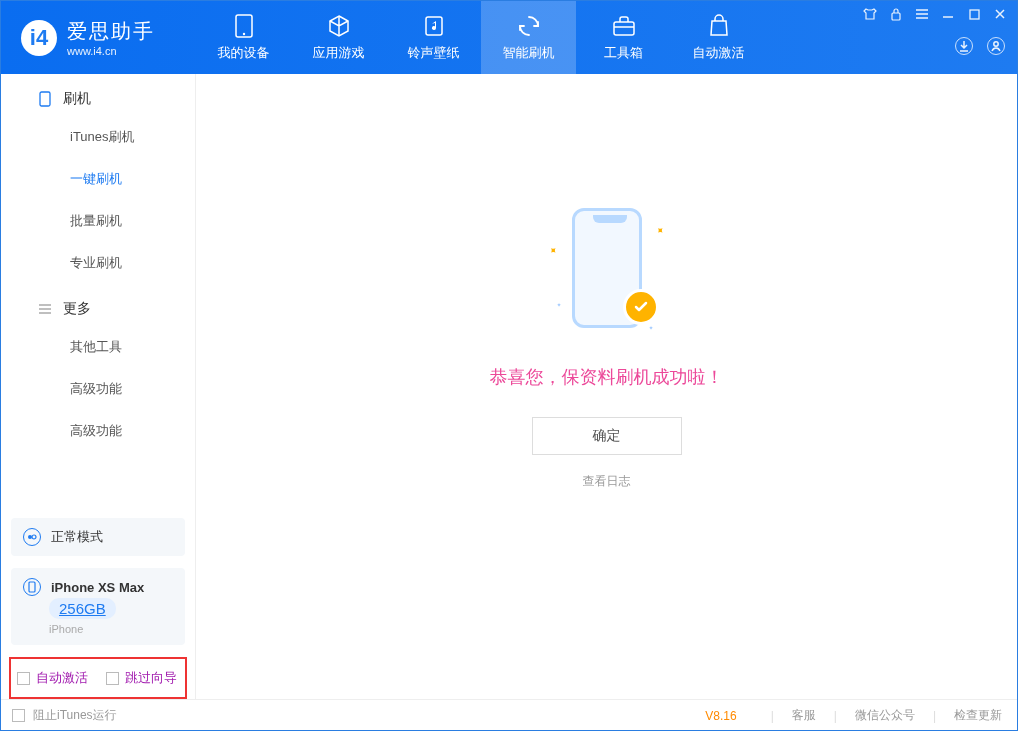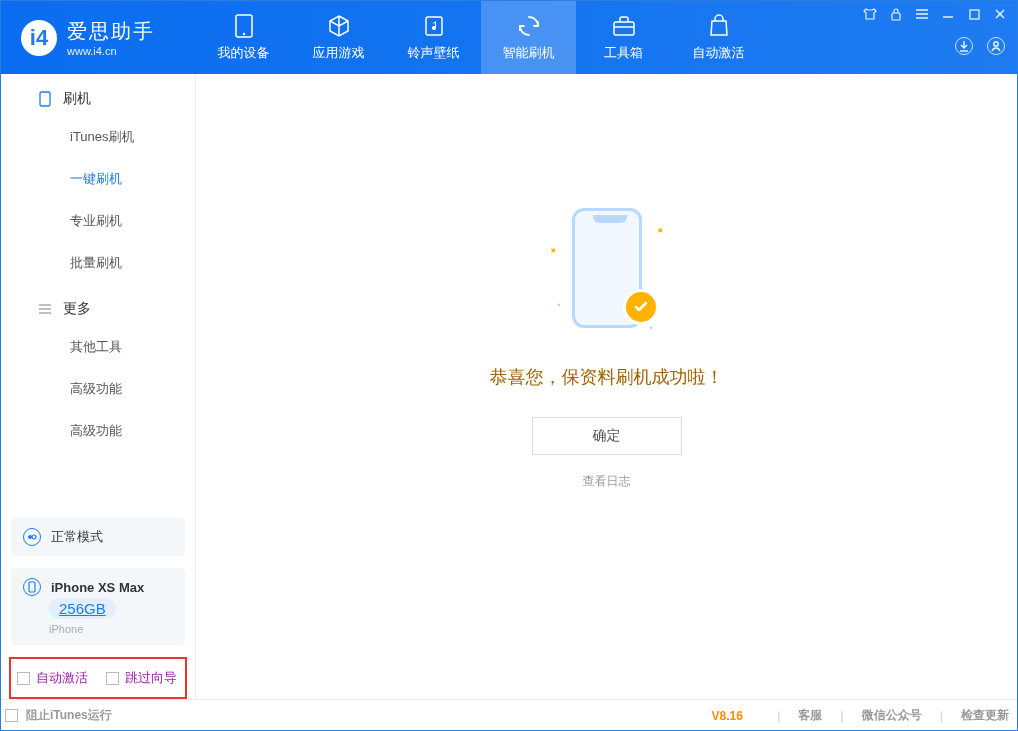--- a/index.html
+++ b/index.html
@@ -55,26 +55,26 @@
 .phone-illust { width: 140px; height: 140px; position: relative; margin-bottom: 22px; }
 .phone-shape { position: absolute; left: 35px; top: 5px; width: 70px; height: 120px; border: 3px solid #b8d9ff; border-radius: 12px; background: #f2f8ff; }
 .phone-shape::before { content: ""; position: absolute; top: 4px; left: 18px; width: 34px; height: 8px; background: #b8d9ff; border-radius: 0 0 6px 6px; }
 .check-badge { position: absolute; right: 18px; bottom: 18px; width: 36px; height: 36px; border-radius: 50%; background: #ffb300; border: 3px solid #fff; display: flex; align-items: center; justify-content: center; }
 .check-badge svg { fill: #fff; }
 .sparkle { position: absolute; color: #ffb300; font-size: 10px; }
 .sp1 { left: 12px; top: 42px; transform: rotate(45deg); }
 .sp2 { right: 12px; top: 22px; transform: rotate(45deg); }
 .sp3 { left: 112px; bottom: 12px; font-size: 6px; color: #9cc7ff; }
 .sp4 { left: 20px; bottom: 35px; font-size: 6px; color: #9cc7ff; }
-.success-text { font-size: 18px; color: #a16207; margin-bottom: 28px; }
+.success-text { font-size: 18px; color: #ec4899; margin-bottom: 28px; }
 .ok-btn { width: 150px; height: 38px; border: 1px solid #ddd; background: #fff; font-size: 14px; color: #555; cursor: pointer; margin-bottom: 18px; }
 .log-link { font-size: 12px; color: #999; cursor: pointer; }
 
 
-.footer { height: 32px; border-top: 1px solid #eee; display: flex; align-items: center; padding: 0 4px; font-size: 12px; color: #999; font-weight: bold; }
+.footer { height: 32px; border-top: 1px solid #eee; display: flex; align-items: center; padding: 0 11px; font-size: 12px; color: #999; }
 .footer .left { display: flex; align-items: center; gap: 8px; }
 .footer .spacer { flex: 1; }
 .footer .ver { color: #ff8a00; margin-right: 20px; }
 .footer .flink { color: #999; cursor: pointer; padding: 0 4px; }
 .footer .sep { color: #ddd; margin: 0 14px; }
 </style>
 </head>
 <body>
 
 <div class="header">
@@ -198,22 +198,22 @@
       <span class="ticon">
           <svg width="12" height="16" viewBox="0 0 12 16" fill="none" stroke="#1e7bf1" stroke-width="1.3">
             <rect x="1" y="1" width="10" height="14" rx="1.5"></rect>
           </svg>
         </span>
       <span>刷机</span>
     </div>
     <div class="side-items">
       <div class="side-item">iTunes刷机</div>
       <div class="side-item active">一键刷机</div>
+      <div class="side-item">批量刷机</div>
       <div class="side-item">专业刷机</div>
-      <div class="side-item">批量刷机</div>
     </div>
     <div class="side-section-title">
       <span class="ticon">
           <svg width="14" height="12" viewBox="0 0 14 12" stroke="#aaa" stroke-width="1.4">
             <path d="M1 2h12M1 6h12M1 10h12"></path>
           </svg>
         </span>
       <span>更多</span>
     </div>
     <div class="side-items">

